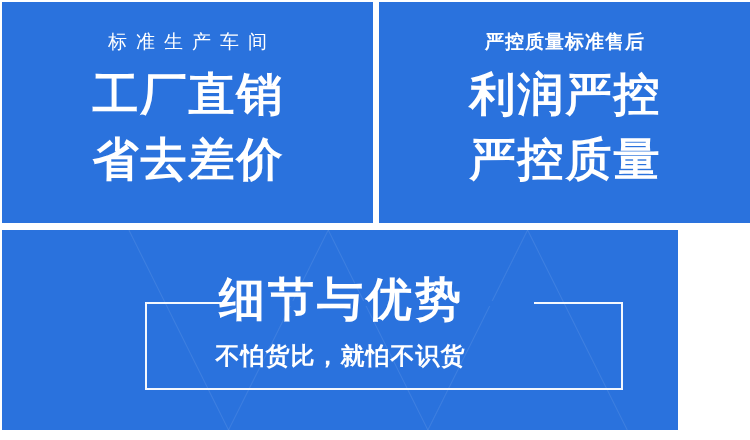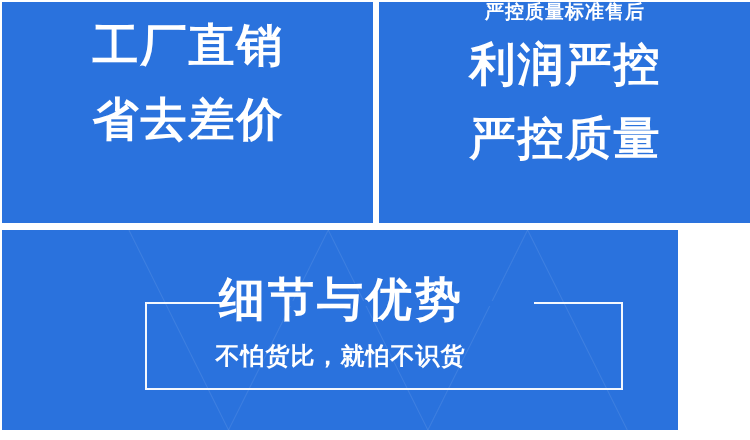--- a/index.html
+++ b/index.html
@@ -48,37 +48,38 @@
     white-space: nowrap;
     text-align: center;
   }
   #panel-left .eyebrow {
     margin-top: 30px;
     letter-spacing: 9px;
     text-indent: 9px;
     font-weight: 500;
   }
   #panel-right .eyebrow {
+    margin-top: 30px;
     letter-spacing: 1px;
     text-indent: 1px;
     font-weight: 700;
   }
 
   .headline {
     color: #ffffff;
     font-size: 46px;
     font-weight: 700;
     line-height: 62px;
     letter-spacing: 2px;
     text-indent: 2px;
     white-space: nowrap;
     text-align: center;
   }
   .headline.line1 { margin-top: 12px; }
-  .headline.line2 { margin-top: 12px; }
+  .headline.line2 { margin-top: 3px; }
 
   
   #panel-bottom {
     left: 2px;
     top: 230px;
     width: 676px;
     height: 200px;
   }
 
   
@@ -141,20 +142,21 @@
     white-space: nowrap;
     z-index: 3;
   }
 </style>
 </head>
 <body style="background: rgb(255, 255, 255);">
 
 <div id="banner">
 
   <div class="panel panel-top" id="panel-left">
+    <div class="eyebrow">标准生产车间</div>
     <div class="headline line1">工厂直销</div>
     <div class="headline line2">省去差价</div>
   </div>
 
   <div class="panel panel-top" id="panel-right">
     <div class="eyebrow">严控质量标准售后</div>
     <div class="headline line1">利润严控</div>
     <div class="headline line2">严控质量</div>
   </div>
 

